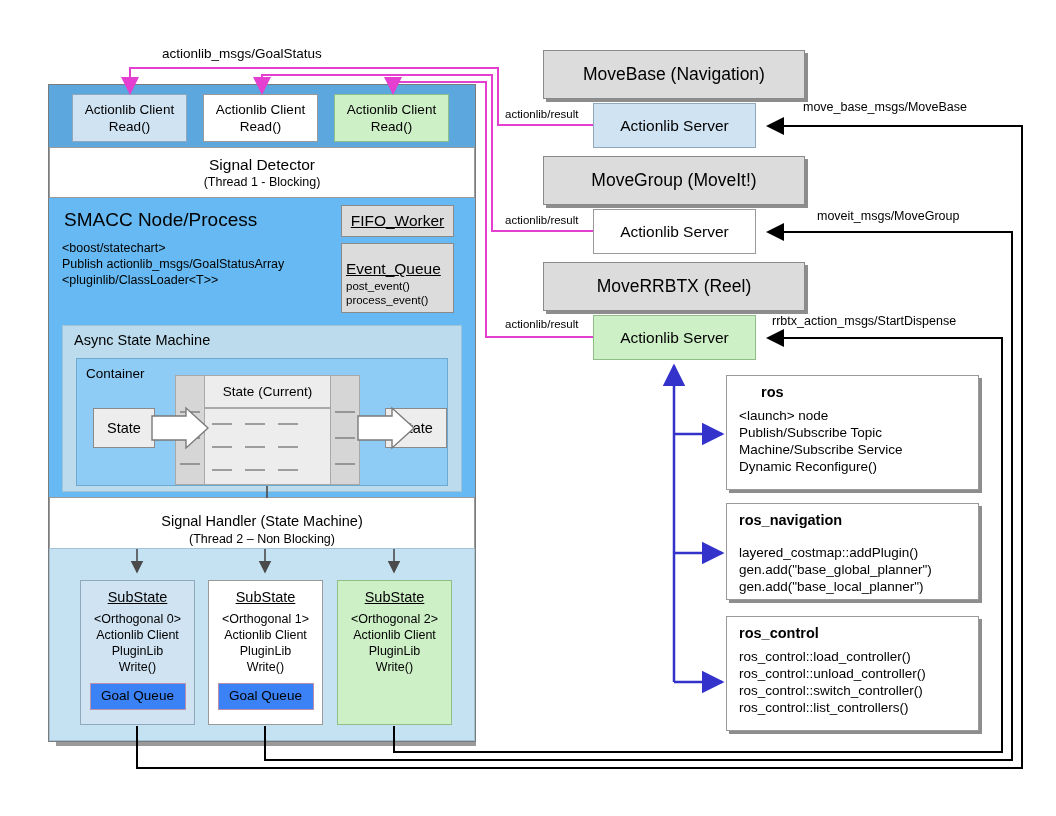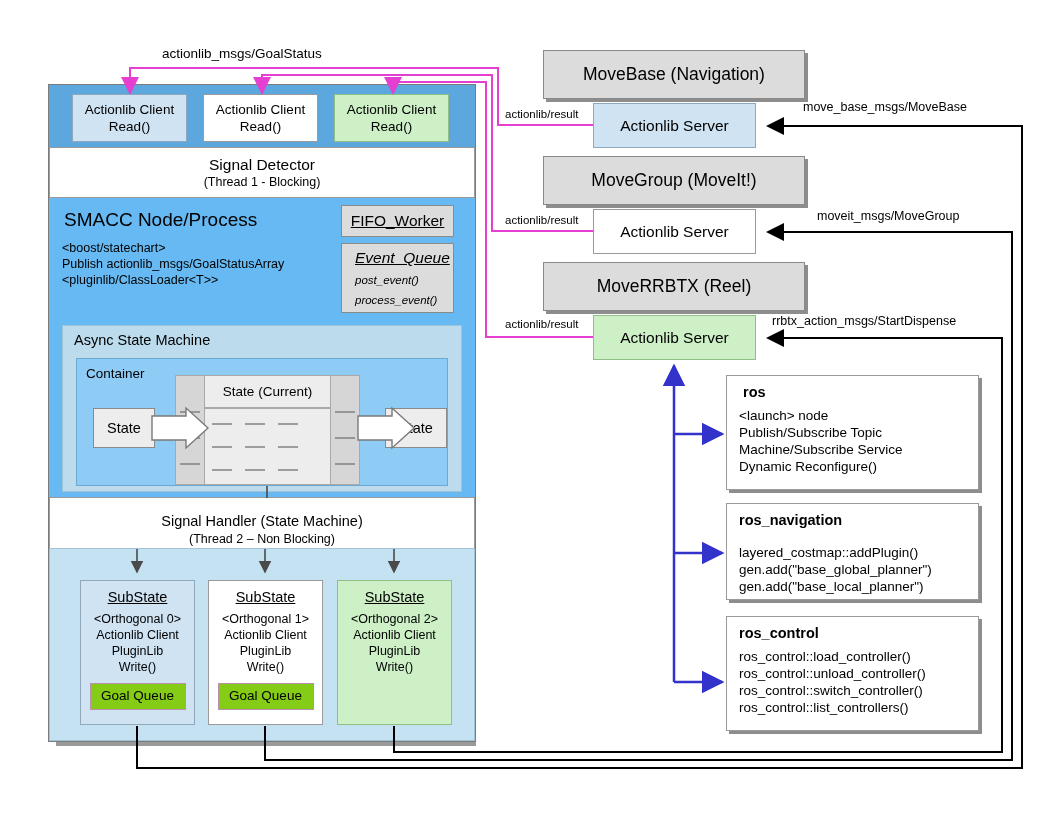--- a/index.html
+++ b/index.html
@@ -14,21 +14,21 @@
   .outer-shadow{background:#9a9a9a;}
   .outer-frame{background:#ffffff;border:1px solid #7b7b7b;}
   .railband{background:#5ba7de;}
 
   
   .bx{border:1px solid #8a8a8a;background:#ffffff;}
   .bx-blue{background:#cfe3f3;border:1px solid #8fa8bc;}
   .bx-green{background:#cdf0c6;border:1px solid #8fbf86;}
   .bx-white{background:#ffffff;border:1px solid #9a9a9a;}
   .bx-gray{background:#dcdcdc;border:1px solid #8a8a8a;}
-  .bx-pink{background:#84cc16;border:1px solid #bb8fae;}
+  .bx-pink{background:#3b82f6;border:1px solid #bb8fae;}
   .shadowbox{box-shadow:3px 3px 0 #8d8d8d;}
 
   .smacc-band{background:#66b9f2;}
   .asm-band{background:#bcdcee;border:1px solid #9fc4d8;}
   .container-band{background:#8ecbf5;border:1px solid #6fa8cf;}
   .sub-band{background:#c5e2f2;border:1px solid #a2c3d6;}
   .t-11{font-size:11.5px;}
   .t-12{font-size:12.5px;}
   .t-13{font-size:13.5px;}
   .t-14{font-size:14.5px;}
@@ -80,21 +80,21 @@
   <div class="abs t-19" style="left:64px;top:209px;width:280px;height:26px;">SMACC Node/Process</div>
   <div class="abs t-12 lh" style="left:62px;top:240px;width:280px;height:60px;">
     <div>&lt;boost/statechart&gt;</div>
     <div> Publish actionlib_msgs/GoalStatusArray</div>
     <div>&lt;pluginlib/ClassLoader&lt;T&gt;&gt;</div>
   </div>
 
   <div class="abs bx-gray ctr t-15 u" style="left:341px;top:205px;width:113px;height:32px;">
     <span>FIFO_Worker</span>
   </div>
-  <div class="abs bx-gray col left lh" style="left:341px;top:243px;width:113px;height:70px;padding:4px 13px;justify-content:space-between;font-style:italic;">
+  <div class="abs bx-gray col left lh" style="left:341px;top:243px;width:113px;height:70px;padding:4px 4px;justify-content:flex-end;">
     <div class="t-15 u">Event_Queue</div>
     <div class="t-11">post_event()</div>
     <div class="t-11">process_event()</div>
   </div>
 
   <div class="abs smacc-band" style="left:49px;top:320px;width:426px;height:177px;"></div>
   <div class="abs asm-band" style="left:62px;top:325px;width:400px;height:167px;"></div>
   <div class="abs t-14" style="left:74px;top:332px;width:240px;height:20px;">Async State Machine</div>
 
   <div class="abs container-band" style="left:76px;top:358px;width:372px;height:128px;"></div>
@@ -166,21 +166,21 @@
   </div>
 
   <div class="abs bx-gray ctr t-17 shadowbox" style="left:543px;top:262px;width:262px;height:49px;">
     <span>MoveRRBTX (Reel)</span>
   </div>
   <div class="abs bx-green ctr t-15" style="left:593px;top:315px;width:163px;height:45px;">
     <span>Actionlib Server</span>
   </div>
 
   <div class="abs bx-white col left lh shadowbox" style="left:726px;top:375px;width:253px;height:115px;justify-content:flex-start;padding:7px 12px;">
-    <div class="t-14 b" style="margin-left:4px;">ros</div>
+    <div class="t-14 b" style="margin-left:22px;">ros</div>
     <div class="t-13" style="margin-top:5px;">&lt;launch&gt; node</div>
     <div class="t-13">Publish/Subscribe Topic</div>
     <div class="t-13">Machine/Subscribe Service</div>
     <div class="t-13">Dynamic Reconfigure()</div>
   </div>
 
   <div class="abs bx-white col left lh shadowbox" style="left:726px;top:503px;width:253px;height:97px;justify-content:flex-start;padding:7px 12px;">
     <div class="t-14 b">ros_navigation</div>
     <div class="t-13" style="margin-top:14px;">layered_costmap::addPlugin()</div>
     <div class="t-13">gen.add("base_global_planner")</div>

